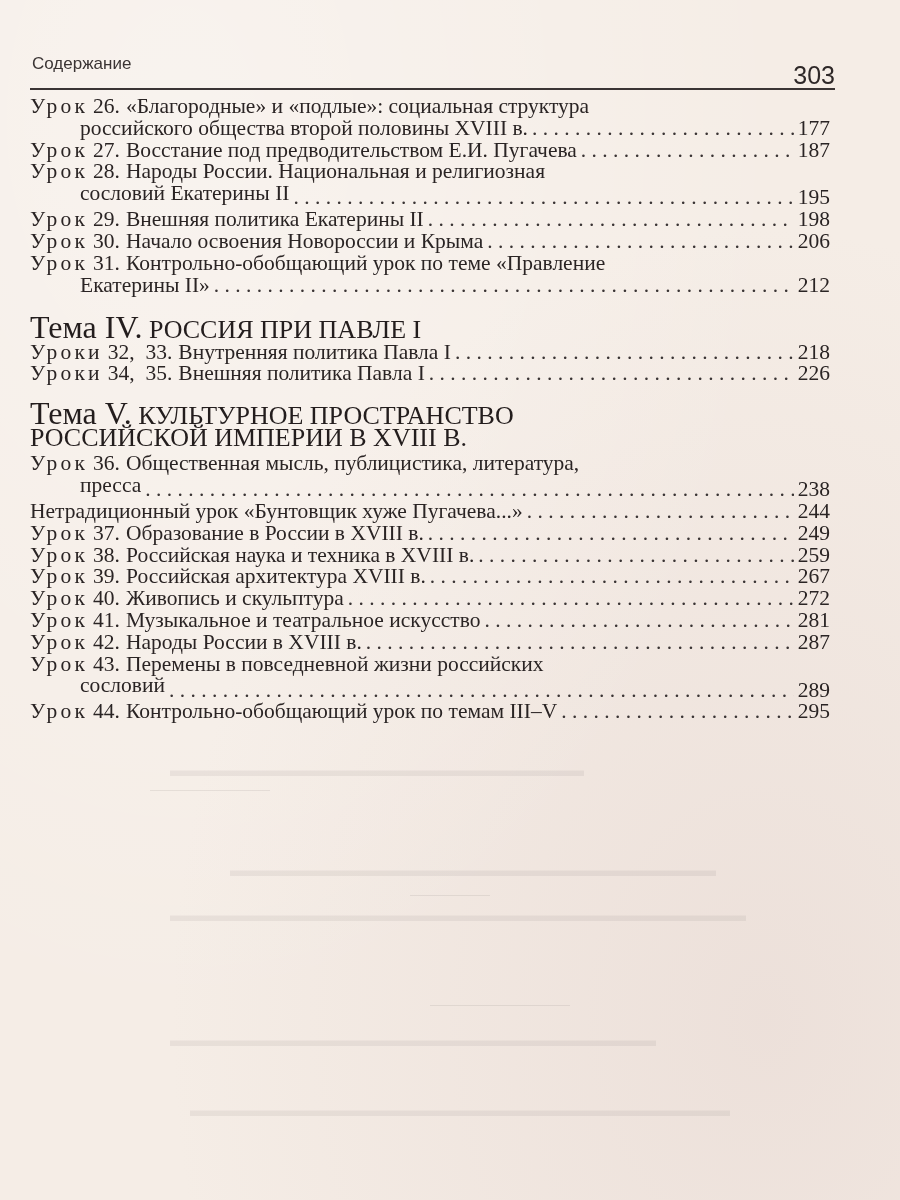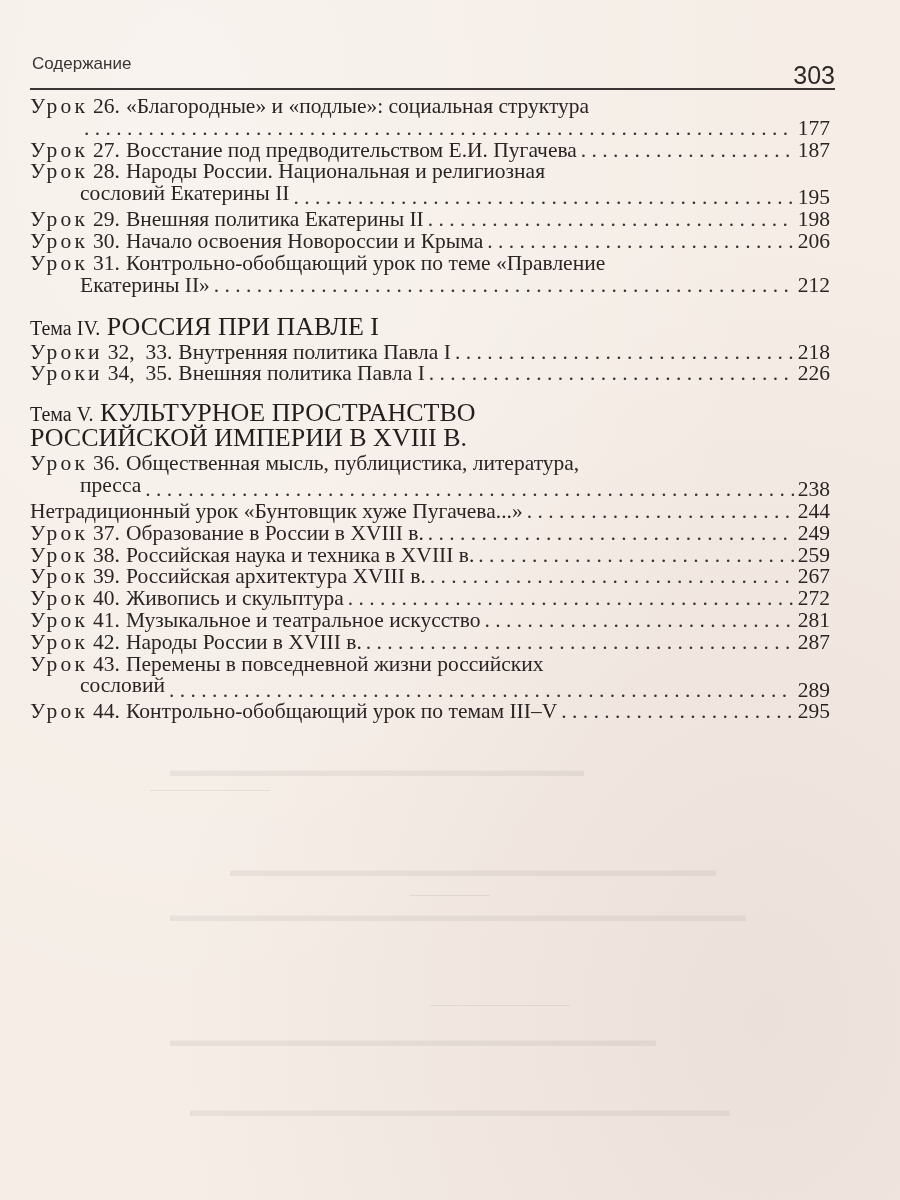--- a/index.html
+++ b/index.html
@@ -42,21 +42,21 @@
   }
   .leader::before {
     content: ". . . . . . . . . . . . . . . . . . . . . . . . . . . . . . . . . . . . . . . . . . . . . . . . . . . . . . . . . . . . . . . . . . . . . . . . . . . . .";
     letter-spacing: 0px;
   }
   .pg { flex: 0 0 auto; text-align: right; min-width: 30px; }
   .section {
     font-family: "Liberation Serif", serif; font-size: 26px; line-height: 24px;
     margin-top: 10px; margin-bottom: 2px; color: #231d1d;
   }
-  .section .sec-prefix { font-size: 20px; }
+  .section .sec-prefix { font-size: 32px; }
   .section-line { white-space: nowrap; height: 25px; }
   .ghost {
     position: absolute; font-family: "Liberation Serif", serif; font-size: 18px;
     color: rgba(120,105,105,0.10); white-space: nowrap; transform: scaleX(-1);
   }
   .ghost-rule { position: absolute; height: 1px; background: rgba(110,95,95,0.12); }
 </style>
 </head>
 <body>
 
@@ -78,20 +78,21 @@
 
   <div class="toc">
 
     <div class="entry">
       <div class="line">
           <span class="label">Урок</span>
           <span class="num">26.</span>
           <span class="title">«Благородные» и «подлые»: социальная структура</span>
         </div>
       <div class="line cont">
+          <span class="title">российского общества второй половины XVIII в.</span>
           <span class="leader"></span>
           <span class="pg">177</span>
         </div>
     </div>
     <div class="entry">
       <div class="line">
           <span class="label">Урок</span>
           <span class="num">27.</span>
           <span class="title">Восстание под предводительством Е.И. Пугачева</span>
           <span class="leader"></span>

